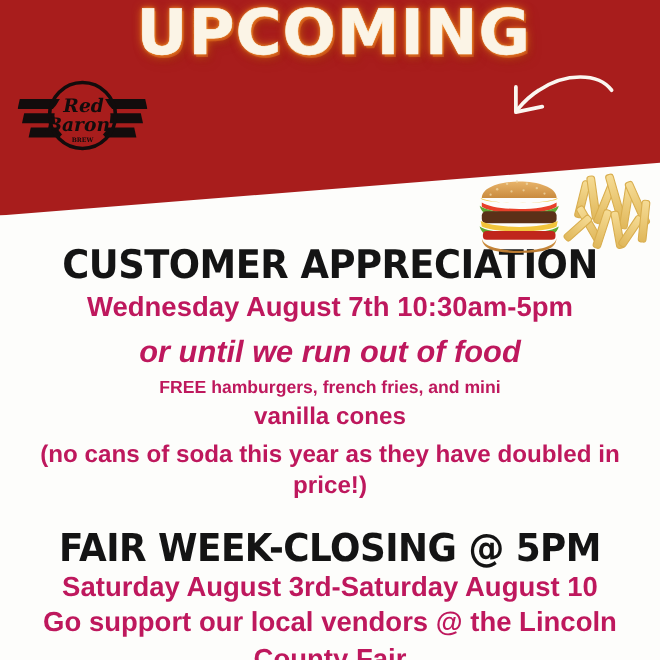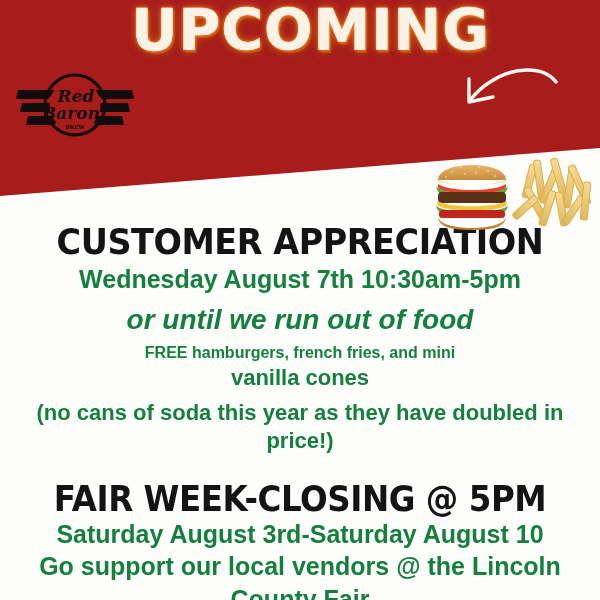--- a/index.html
+++ b/index.html
@@ -18,22 +18,22 @@
     clip-path:polygon(0 0,600px 0,600px 148px,0 196px);
     z-index:1;
   }
 
   
   .logo{position:absolute;left:16px;top:57px;width:118px;height:84px;z-index:3;}
   .logo svg{display:block;width:118px;height:84px;}
 
   
   .title{
-    position:absolute;left:110px;top:4px;width:380px;z-index:3;
-    text-align:right;line-height:.94;
+    position:absolute;left:124px;top:4px;width:380px;z-index:3;
+    text-align:left;line-height:.94;
   }
   .title-line{
     display:block;
     font-family:"DejaVu Sans",sans-serif;
     font-weight:bold;
     font-size:57px;
     letter-spacing:1px;
     color:#FBF4E6;
     text-shadow:
        0 0 3px #F29B2E,
@@ -58,21 +58,21 @@
     font-weight:bold;
     color:#141414;
     letter-spacing:-0.5px;
     transform:scaleX(.93);
     line-height:1.04;
     white-space:nowrap;
   }
   .h-customer{font-size:36px;margin:18px 0 4px;}
   .h-fair{font-size:35px;margin:26px 0 2px;}
   .rline{
-    color:#15803d;
+    color:#be185d;
     font-weight:bold;
     font-size:25px;
     line-height:1.26;
     margin:0 auto;
     max-width:560px;
   }
   .rline.italic{font-style:italic;font-weight:bold;font-size:28px;margin-top:6px;}
   .rline.small{font-size:22px;margin-top:7px;font-weight:bold;}
   .rline.free-line{font-size:16px;margin-top:6px;}
   .rline.vanilla{font-size:22px;}

